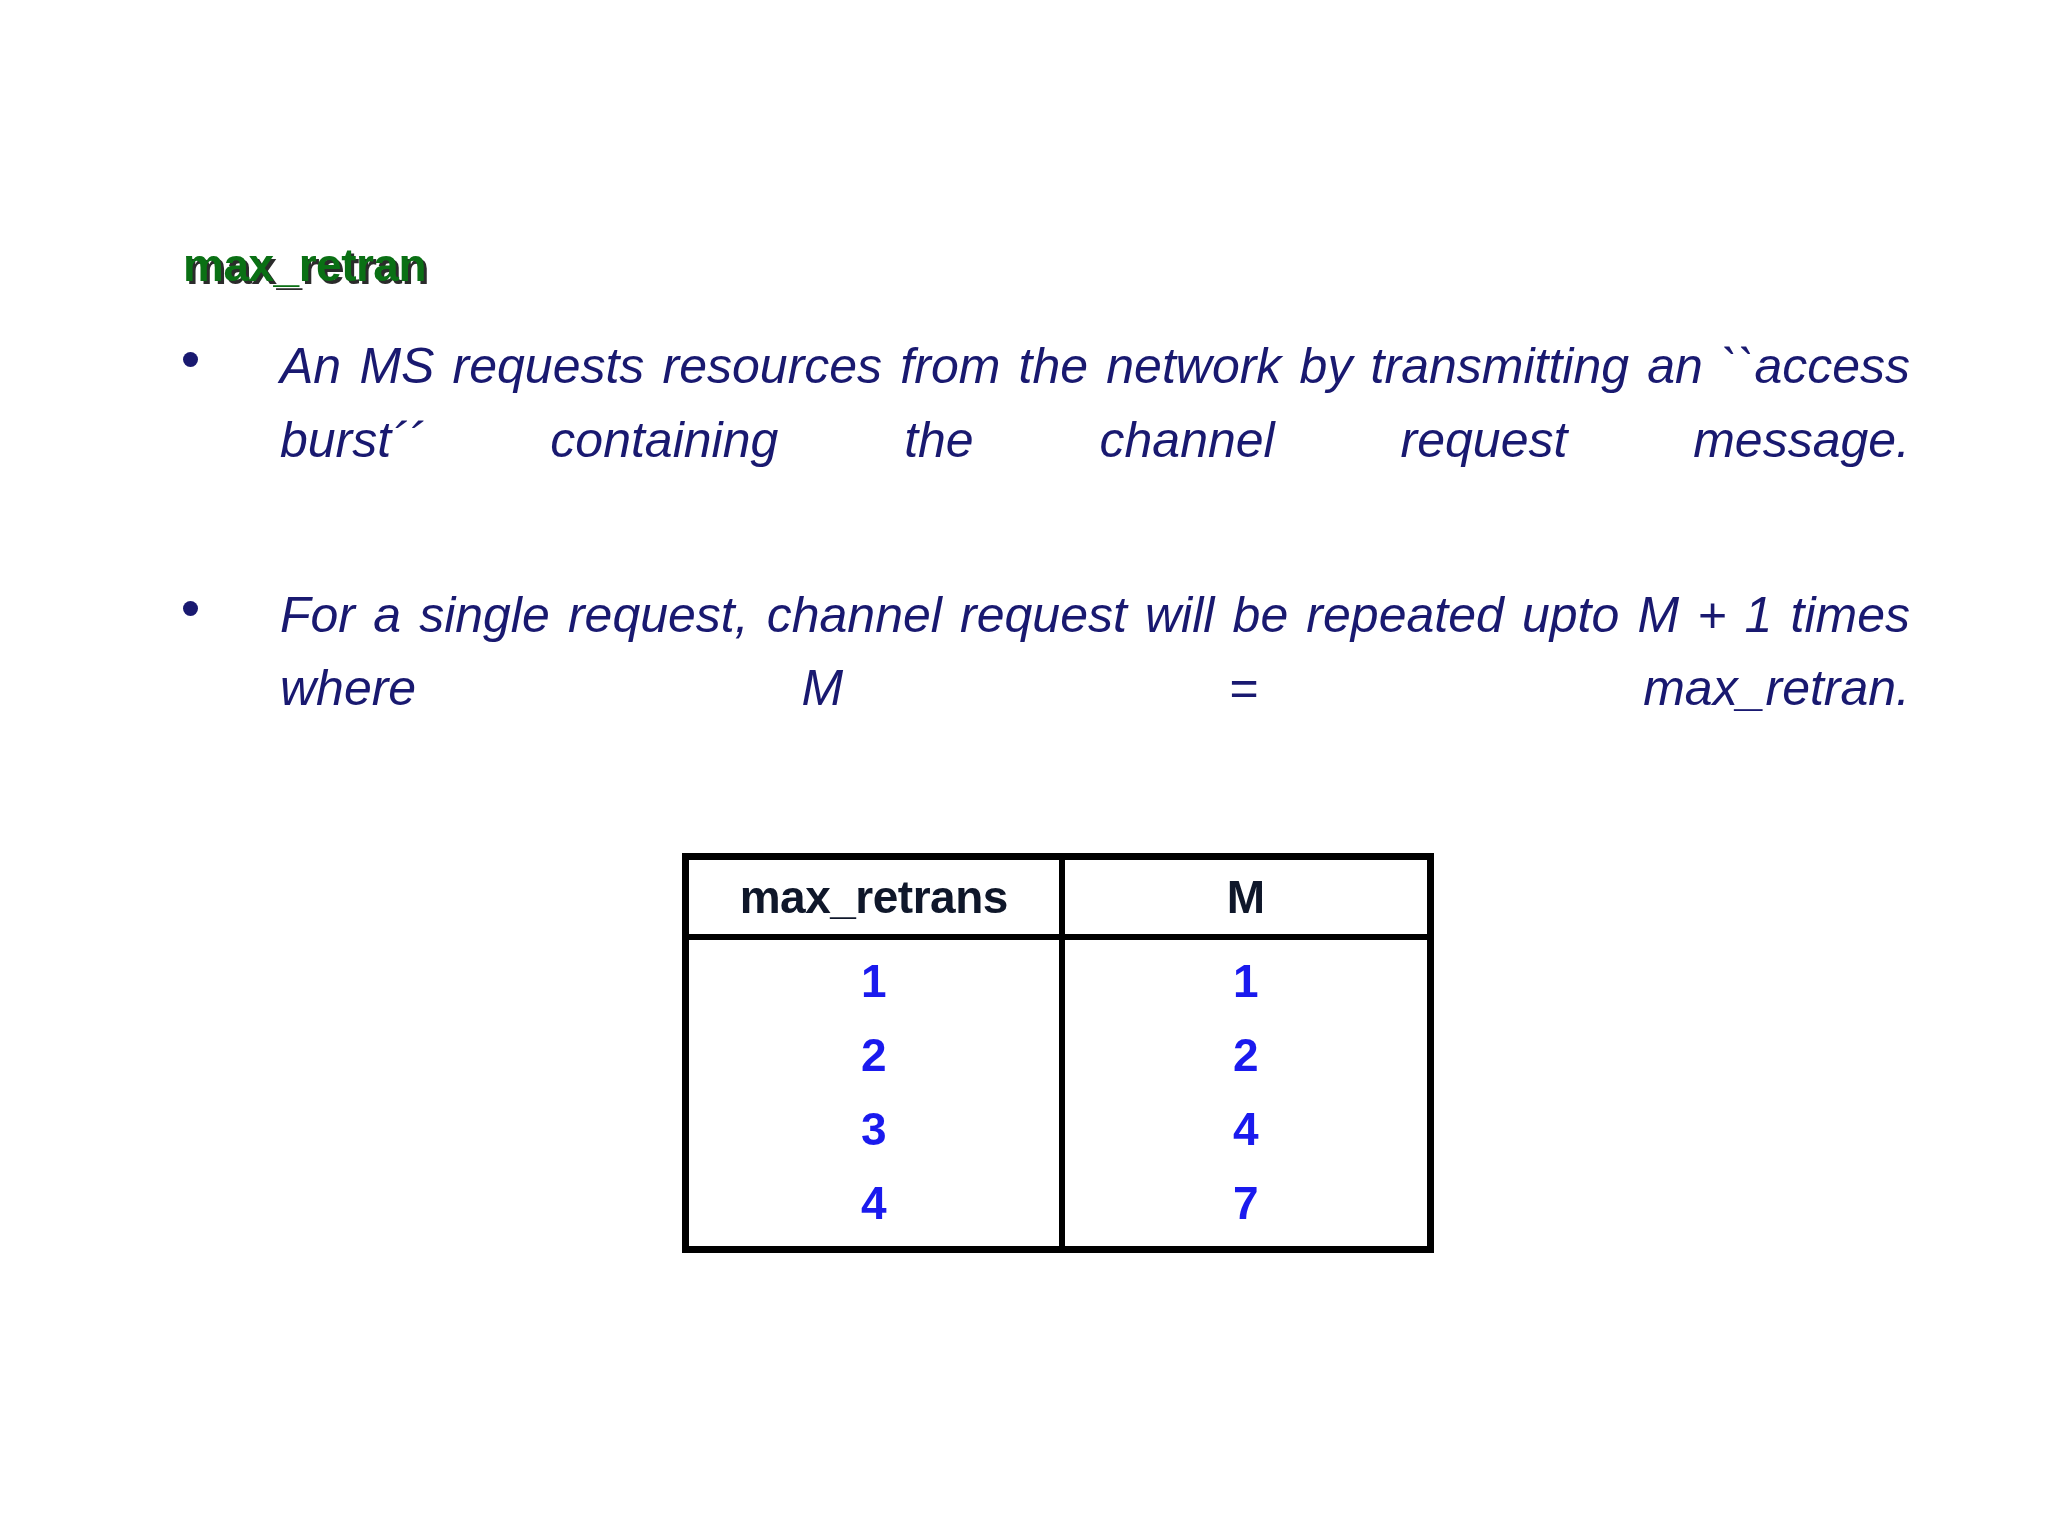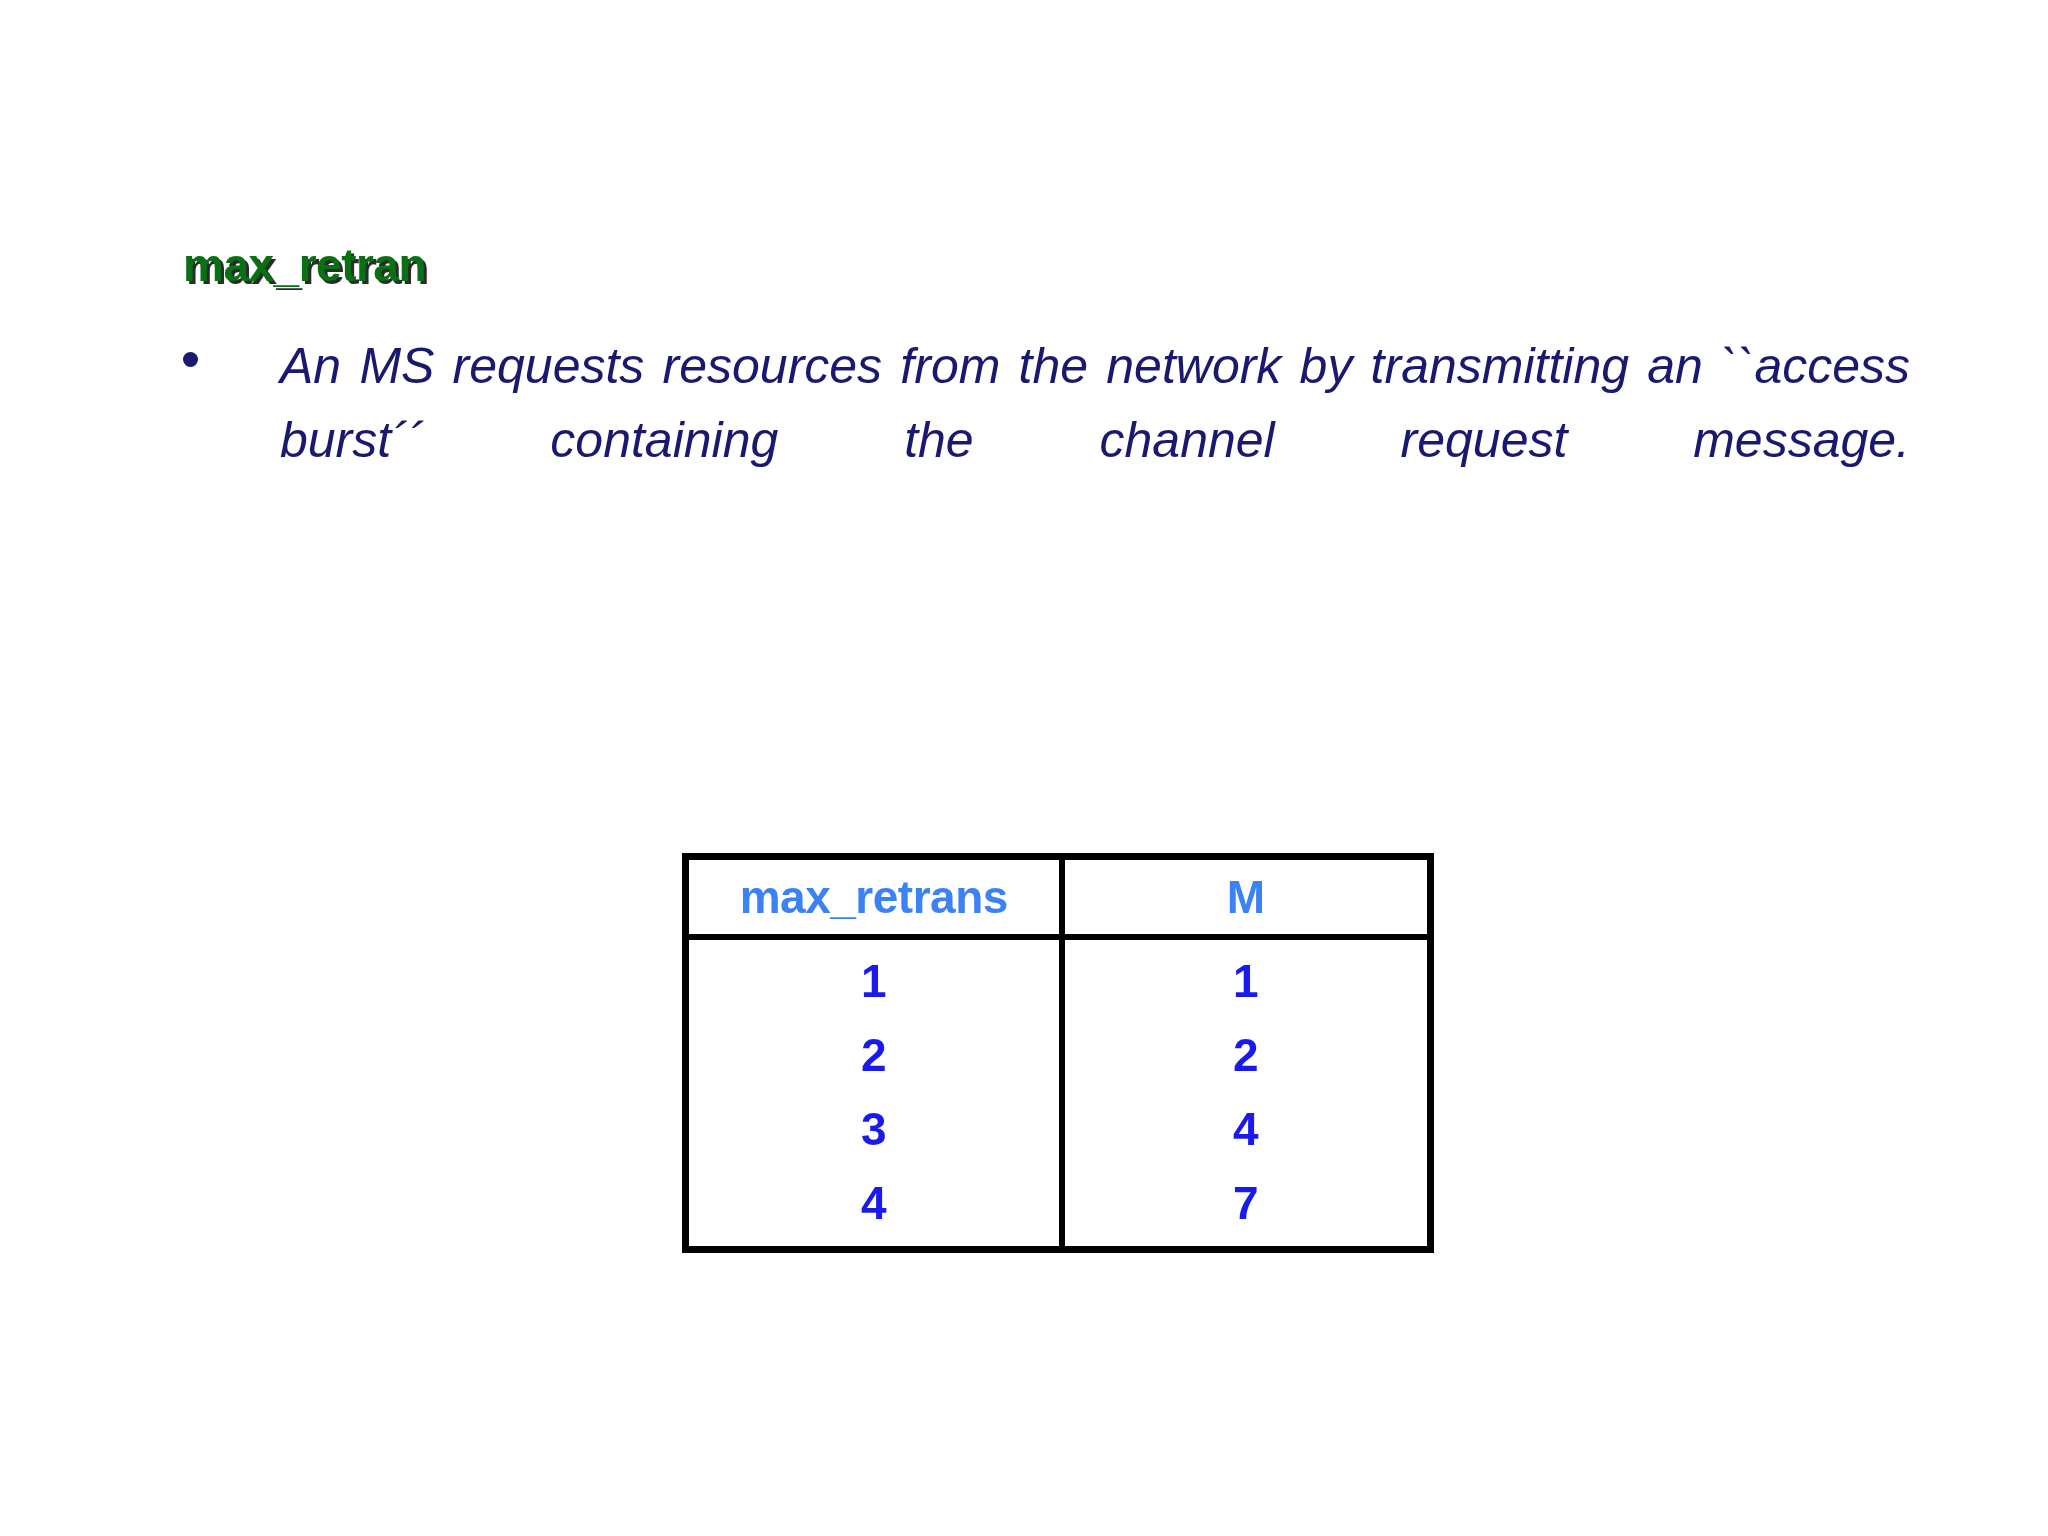--- a/index.html
+++ b/index.html
@@ -100,21 +100,21 @@
   #retrans-table th.col-sep,
   #retrans-table td.col-sep {
     border-left: 6px solid #000000;
   }
   
   #retrans-table thead th {
     border-bottom: 6px solid #000000;
     height: 74px;
     font-size: 46px;
     font-weight: bold;
-    color: #3b82f6;
+    color: #0f172a;
     letter-spacing: -0.5px;
   }
   #retrans-table tbody td {
     height: 74px;
     font-size: 46px;
     font-weight: bold;
     color: #1a1aee;
   }
   #retrans-table tbody tr:first-child td { padding-top: 4px; }
   #retrans-table tbody tr:last-child  td { padding-bottom: 6px; }
@@ -126,20 +126,24 @@
 
   <div id="slide-title">max_retran</div>
 
   <div id="body-list">
 
     <div class="bullet-row">
       <span class="bullet-marker"></span>
       <span class="bullet-text">An MS requests resources from the network by transmitting an ``access burst´´ containing the channel request message.</span>
     </div>
 
+    <div class="bullet-row">
+      <span class="bullet-marker"></span>
+      <span class="bullet-text">For a single request, channel request will be repeated upto M + 1 times where M = max_retran.</span>
+    </div>
 
   </div>
 
   <table id="retrans-table">
     <colgroup>
       <col class="c1">
       <col class="c2">
     </colgroup>
     <thead>
       <tr>

